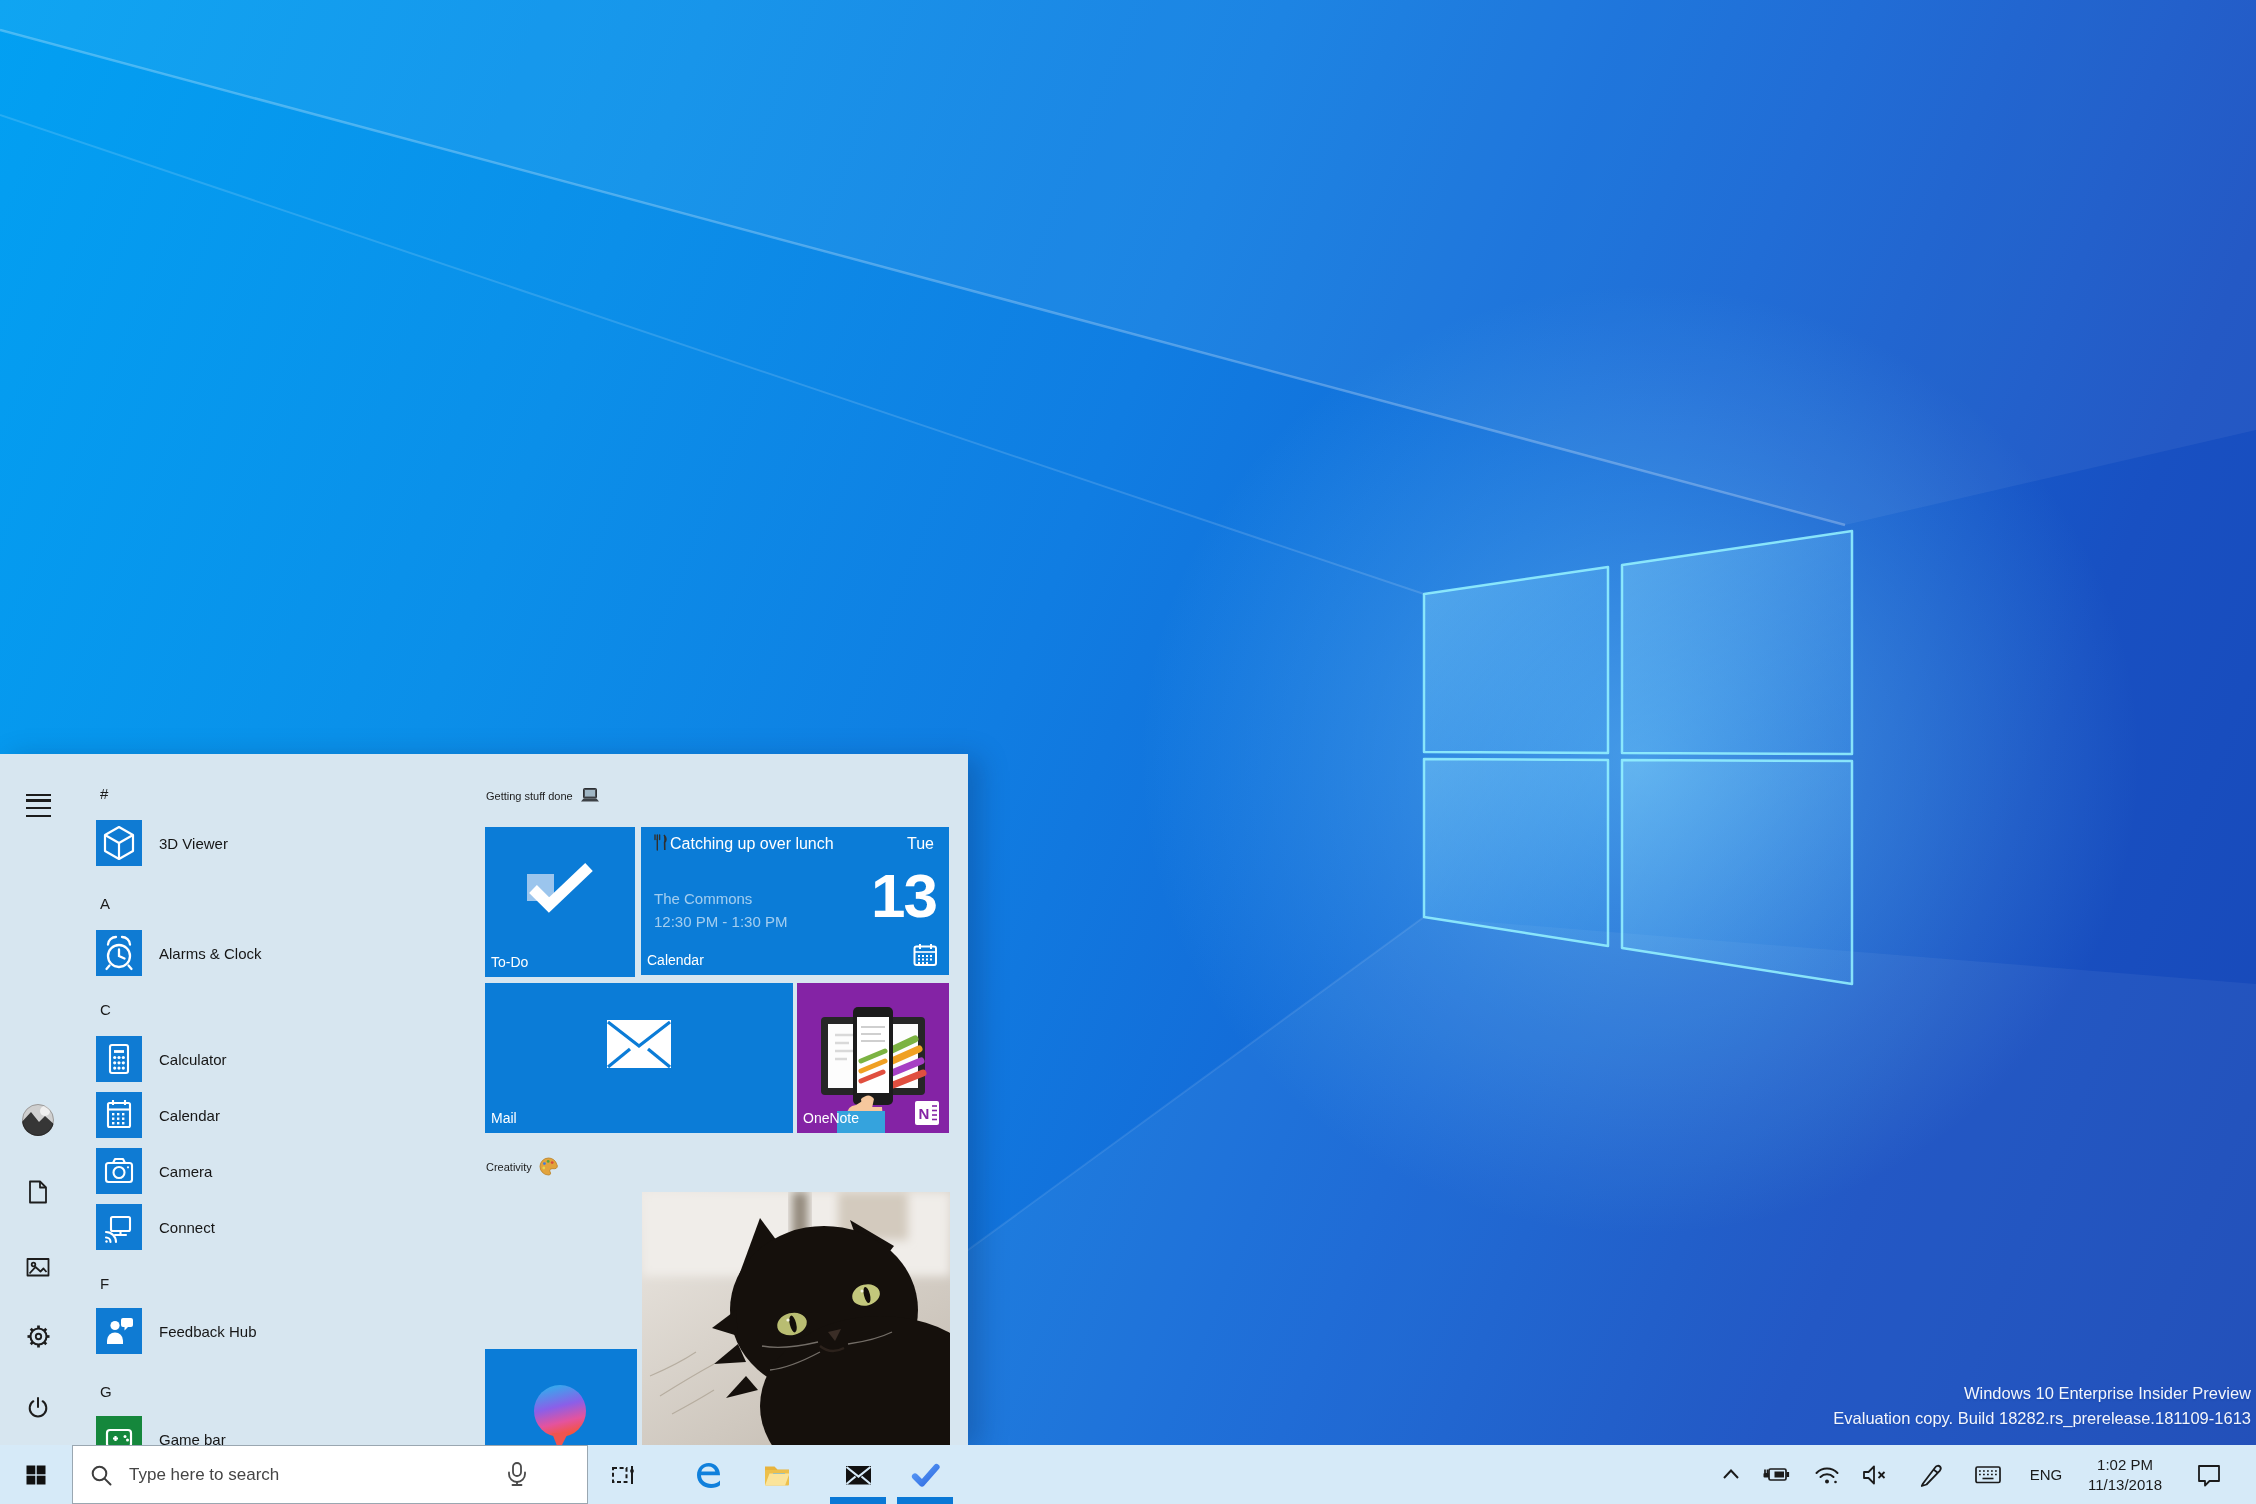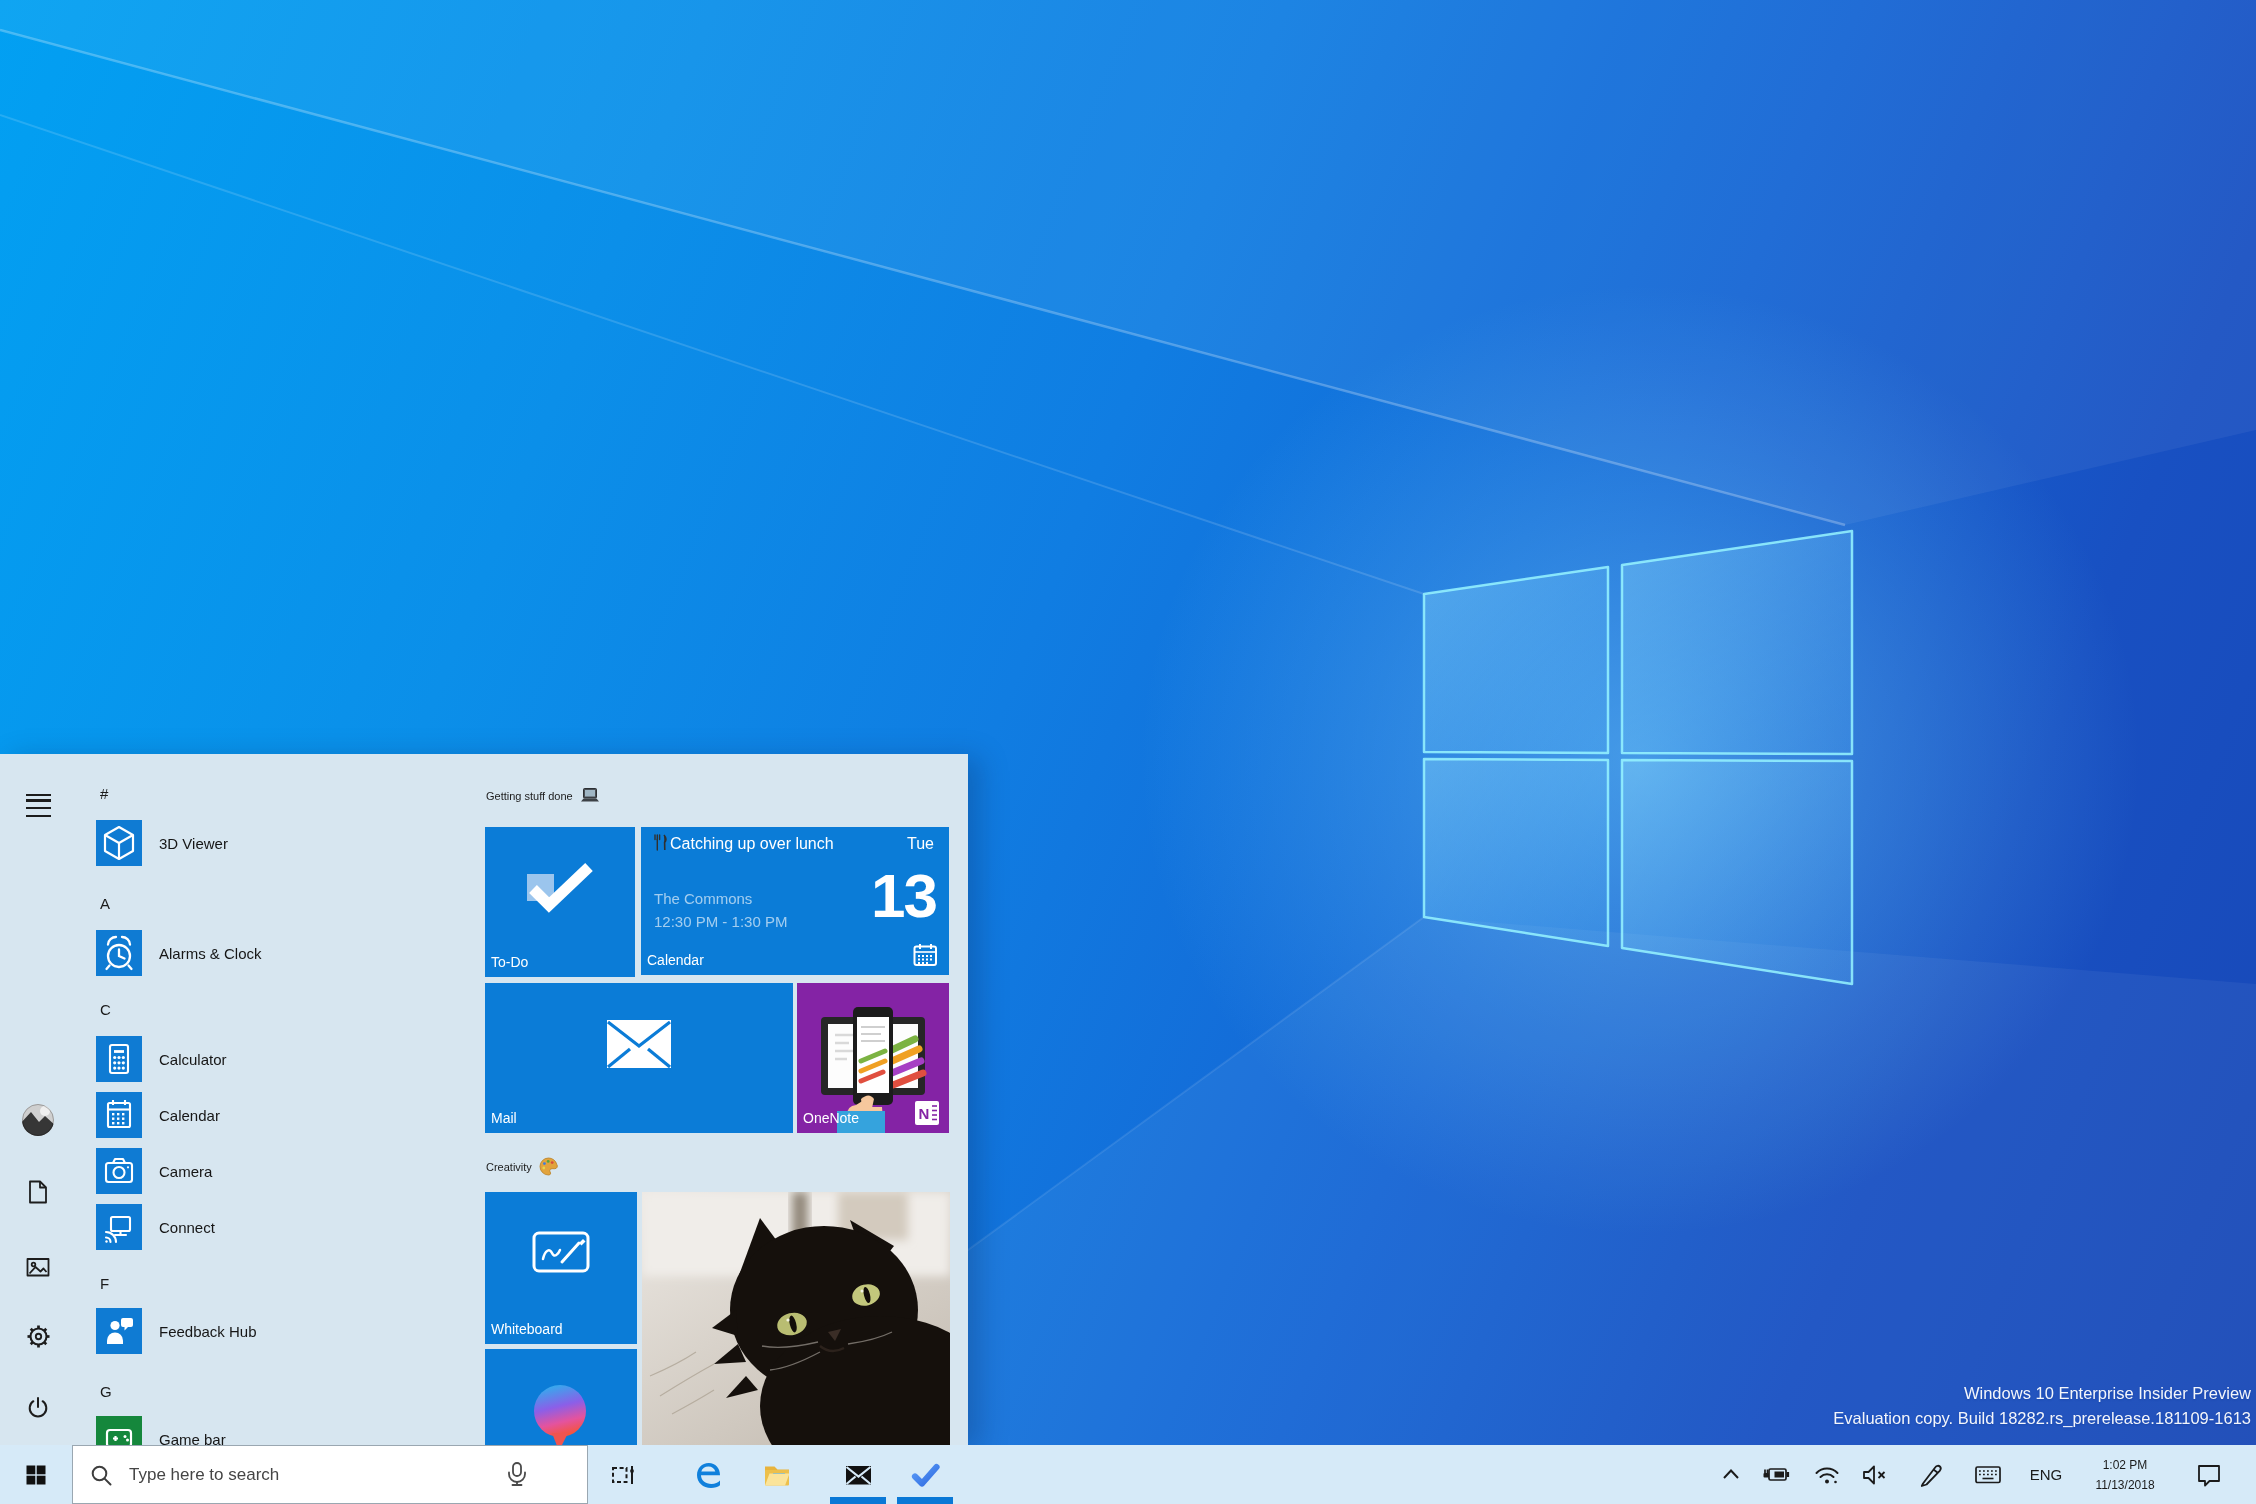--- a/index.html
+++ b/index.html
@@ -34,21 +34,21 @@
   .tb-btn{position:absolute;top:0;height:59px;display:flex;align-items:center;justify-content:center;cursor:pointer;}
   .searchbox{position:absolute;left:72px;top:0;width:516px;height:59px;background:#fff;border:1px solid #9aa7b1;
     box-sizing:border-box;display:flex;align-items:center;}
   .searchbox input{border:none;outline:none;background:transparent;font-size:17px;color:#333;width:372px;
     font-family:"Liberation Sans","DejaVu Sans",sans-serif;}
   .searchbox input::placeholder{color:#454545;opacity:1;}
   .run-ind{position:absolute;top:52px;height:7px;width:56px;background:#0a78d6;}
   .tray-txt{position:absolute;top:0;height:59px;display:flex;align-items:center;justify-content:center;
     font-size:15px;color:#1b1b1b;cursor:pointer;}
   .clock{position:absolute;left:2058px;top:0;width:134px;height:59px;display:flex;flex-direction:column;
-    align-items:center;justify-content:center;font-size:12px;color:#1b1b1b;line-height:20px;cursor:pointer;}
+    align-items:center;justify-content:center;font-size:15px;color:#1b1b1b;line-height:20px;cursor:pointer;}
 </style>
 </head>
 <body>
 
 <div class="screen">
 
   <div class="glow"></div>
   <svg class="beams" width="2256" height="1504">
     <polygon points="0,0 2256,0 2256,430 1845,525 0,30" fill="rgba(255,255,255,0.055)"></polygon>
     <line x1="0" y1="30" x2="1845" y2="525" stroke="rgba(255,255,255,0.26)" stroke-width="2.5"></line>
@@ -373,31 +373,20 @@
       <span>Creativity</span>
       <svg width="19" height="19" viewBox="0 0 19 19">
         <path d="M9.5,1 a8.5,8.5 0 1 0 0,17 c2.2,0 2.6,-1.6 1.6,-3.1 c-1,-1.6 0,-3.2 2.1,-3.2 h2.6 a2.6,2.6 0 0 0 2,-4.2 a8.5,8.5 0 0 0 -8.3,-6.5 z" fill="#e2a33c" stroke="#b97f22" stroke-width="0.8"></path>
         <circle cx="5.4" cy="6.6" r="1.4" fill="#3b7de0"></circle>
           <circle cx="9.2" cy="4.4" r="1.4" fill="#57a33e"></circle>
           <circle cx="13.2" cy="5.6" r="1.4" fill="#d84b3f"></circle>
           <circle cx="4.8" cy="11" r="1.4" fill="#e8d44d"></circle>
       </svg>
     </div>
 
-    <div class="tile" style="left:485px;top:438px;width:152px;height:152px">
-      <div class="tile-center">
-        <svg width="58" height="46" viewBox="0 0 58 46" fill="none" stroke="#fff" stroke-linecap="round" stroke-linejoin="round">
-          <rect x="2" y="2" width="54" height="38" rx="5" stroke-width="3"></rect>
-          <path d="M11,28 c2,-9 7,-11 9,-6 c2,5 6,2 8,-3" stroke-width="2.5"></path>
-          <line x1="30" y1="31" x2="47" y2="12" stroke-width="3"></line>
-          <path d="M47,12 l4,-4 l2.5,2.5 l-4,4 z" fill="#fff" stroke="none"></path>
-        </svg>
-      </div>
-      <span class="tile-label">Whiteboard</span>
-    </div>
 
     <div class="tile" style="left:642px;top:438px;width:308px;height:253px;background:#d8d2ca">
       <svg width="308" height="253" viewBox="0 0 308 253">
         <defs>
           <linearGradient id="catbg" x1="0" y1="0" x2="0.7" y2="1">
             <stop offset="0" stop-color="#ece8e3"></stop>
               <stop offset="0.5" stop-color="#d9d3cb"></stop>
               <stop offset="1" stop-color="#c6beb4"></stop>
           </linearGradient>
           <filter id="soft" x="-20%" y="-20%" width="140%" height="140%">

